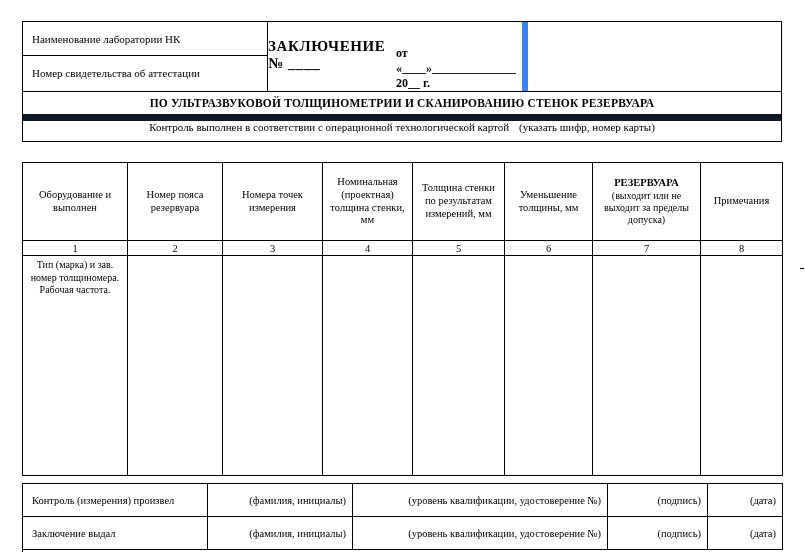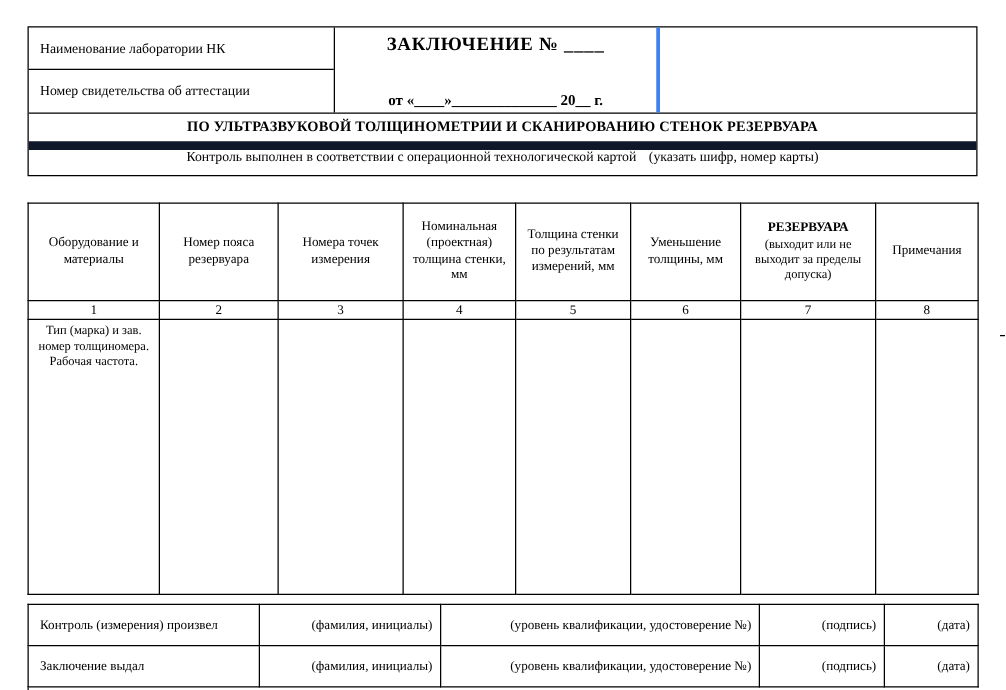--- a/index.html
+++ b/index.html
@@ -47,23 +47,23 @@
     align-items: center;
     padding-left: 9px;
     font-size: 11px;
   }
   .hdr-left .cell.b {
     border-bottom: 1px solid #000;
   }
   .hdr-mid {
     width: 260px;
     box-sizing: border-box;
-    border-right: 3px solid #3b82f6;
-    display: flex;
-    flex-direction: column;
+    border-right: 6px solid #3b82f6;
+    display: flex;
+    flex-direction: row;
     align-items: center;
     justify-content: center;
     padding-top: 4px;
   }
   .hdr-mid .zakl {
     font-size: 15px;
     font-weight: bold;
     letter-spacing: 0.6px;
     margin-bottom: 8px;
   }
@@ -228,21 +228,21 @@
       <col style="width:100px">
       <col style="width:90px">
       <col style="width:92px">
       <col style="width:88px">
       <col style="width:108px">
       <col style="width:82px">
     </colgroup>
     <thead>
       <tr>
         <th>
-          <span>Оборудование и материалы</span>
+          <span>Оборудование и выполнен</span>
         </th>
         <th>
           <span>Номер пояса резервуара</span>
         </th>
         <th>
           <span>Номера точек измерения</span>
         </th>
         <th>
           <span>Номинальная (проектная) толщина стенки, мм</span>
         </th>

